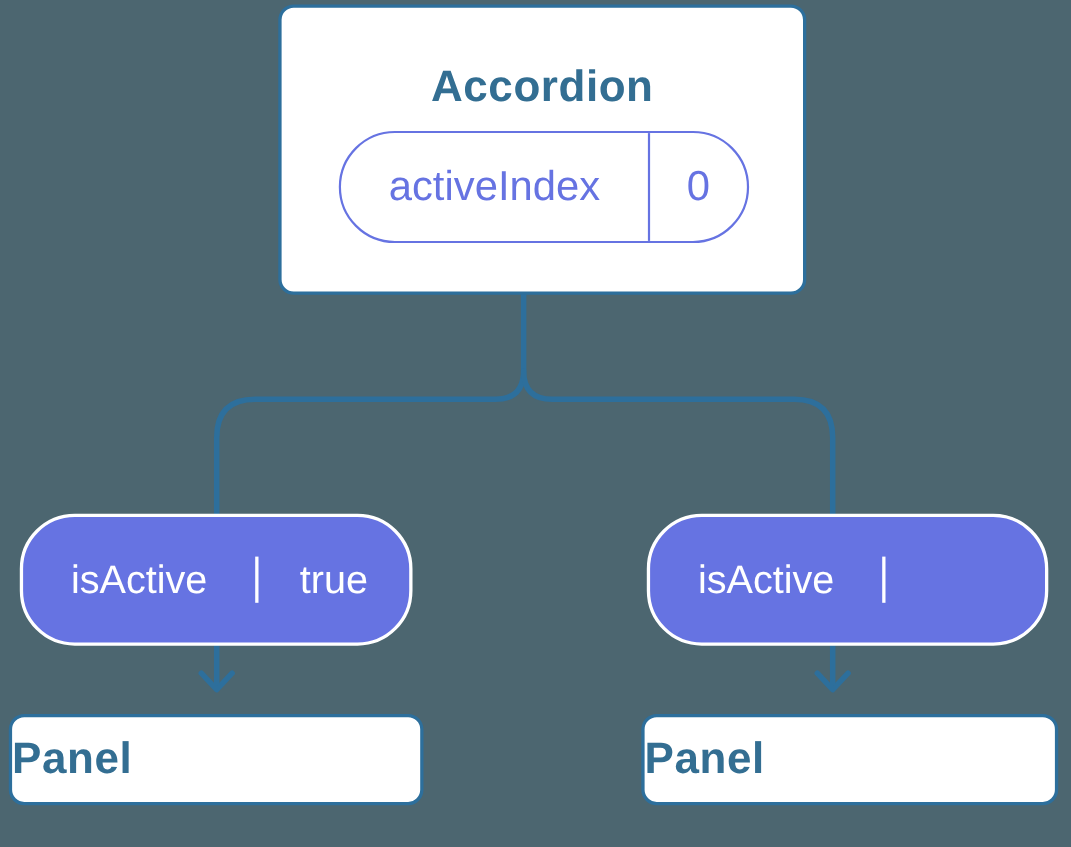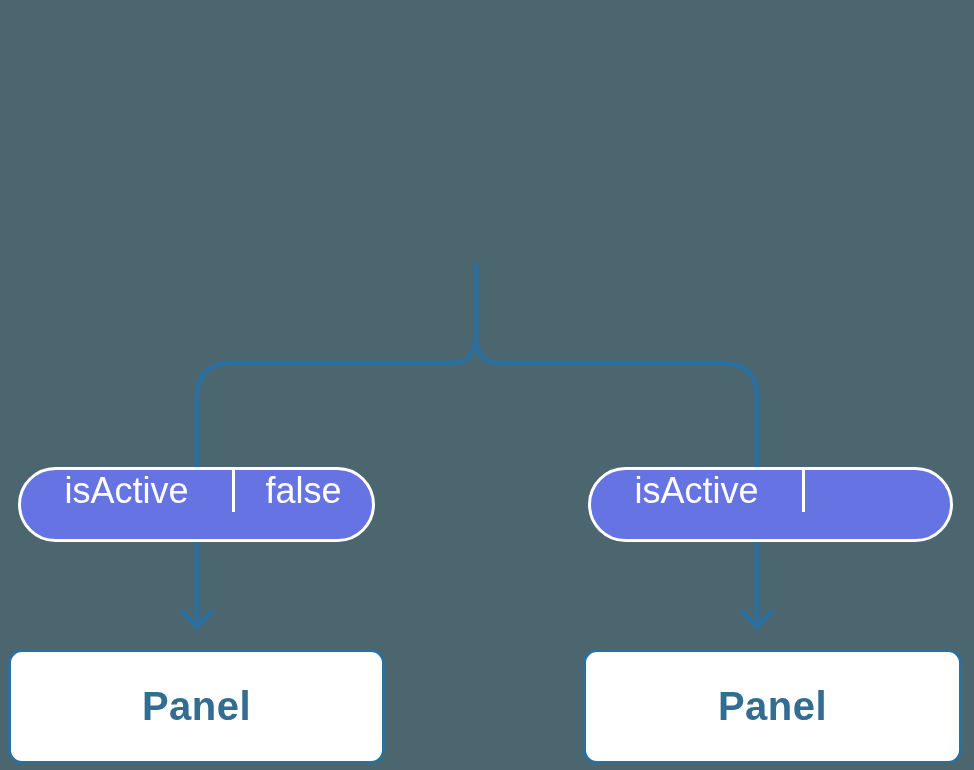--- a/index.html
+++ b/index.html
@@ -66,73 +66,80 @@
   .state-pill .cell.name {
     width: 279px;
     border-right: 2px solid #6673e2;
   }
   .state-pill .cell.value {
     flex: 1;
   }
   .prop-pill {
     position: absolute;
     top: 467px;
-    height: 75px;
+    height: 120px;
     background: #6673e2;
     border: 3px solid #ffffff;
     border-radius: 50px;
     box-sizing: border-box;
     display: flex;
-    align-items: flex-start;
+    align-items: center;
     z-index: 3;
   }
   .prop-pill.left-pill  { left: 18px;  width: 357px; }
   .prop-pill.right-pill { left: 588px; width: 365px; }
   .prop-pill .cell {
     display: flex;
     align-items: center;
     justify-content: center;
     color: #ffffff;
     font-size: 36px;
   }
   .prop-pill .cell.name {
     width: 211px;
     border-right: 3px solid #ffffff;
   }
   .prop-pill .cell.value {
     flex: 1;
   }
   .panel-node {
     top: 649px;
-    height: 115px;
+    height: 83px;
     display: flex;
     align-items: center;
-    justify-content: center;
+    justify-content: flex-start;
   }
   .panel-node.left-panel  { left: 8px;   width: 377px; }
   .panel-node.right-panel { left: 583px; width: 379px; }
 </style>
 </head>
 <body>
 
 <div class="canvas">
 
   <svg class="connectors" viewBox="0 0 974 770" fill="none">
     <g stroke="#2d6f9c" stroke-width="5" stroke-linecap="round" stroke-linejoin="round">
       <path d="M476 266 L476 337 Q476 363 450 363 L232 363 Q197 363 197 398 L197 626"></path>
       <path d="M476 337 Q476 363 502 363 L722 363 Q757 363 757 398 L757 626"></path>
       <path d="M183 612 L197 627 L211 612"></path>
       <path d="M743 612 L757 627 L771 612"></path>
     </g>
   </svg>
 
+  <div class="node root-node">
+    <div class="node-title root-title">Accordion</div>
+    <div class="state-pill">
+      <div class="cell name">activeIndex</div>
+      <div class="cell value">0</div>
+    </div>
+  </div>
 
   <div class="prop-pill left-pill">
     <div class="cell name">isActive</div>
-    <div class="cell value">false</div>
+    <div class="cell value">true</div>
   </div>
 
   <div class="prop-pill right-pill">
     <div class="cell name">isActive</div>
   </div>
 
   <div class="node panel-node left-panel">
     <div class="node-title">Panel</div>
   </div>
 

